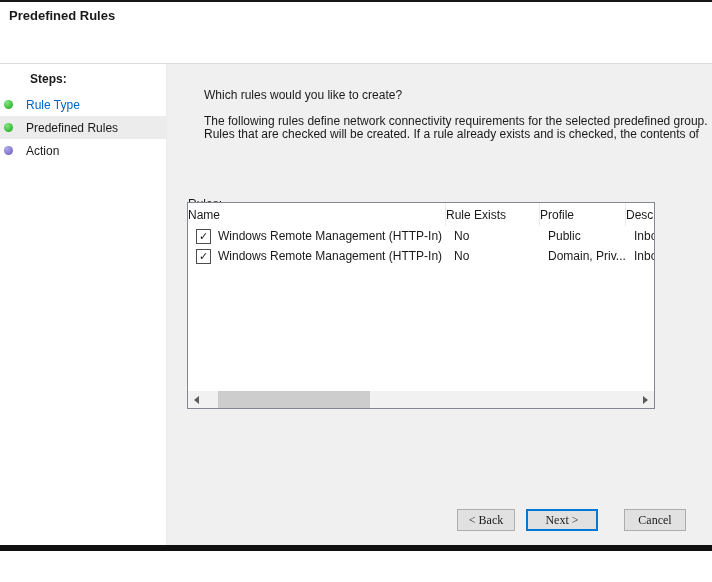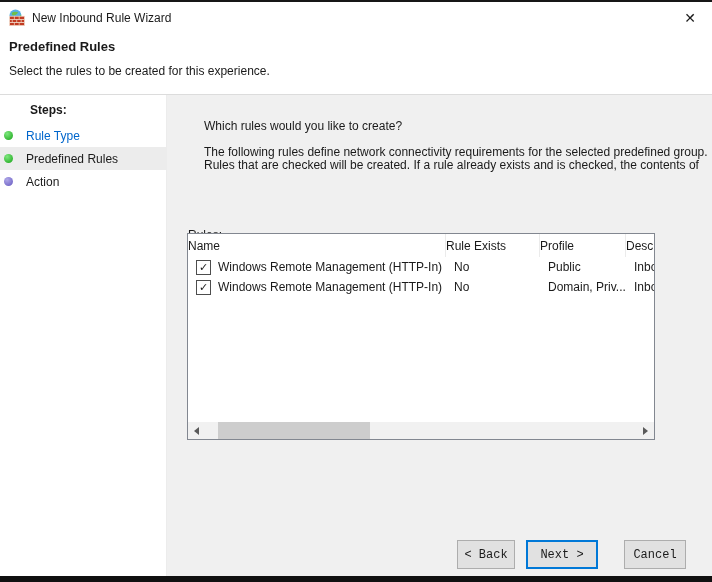--- a/index.html
+++ b/index.html
@@ -53,54 +53,36 @@
 
   
   .hscroll { height:17px; flex:none; display:flex; background:#f1f1f1; }
   .scroll-arrow { width:17px; height:17px; flex:none; display:flex; align-items:center; justify-content:center; }
   .tri-left { width:0; height:0; border-top:4px solid transparent; border-bottom:4px solid transparent; border-right:5px solid #5a5a5a; }
   .tri-right { width:0; height:0; border-top:4px solid transparent; border-bottom:4px solid transparent; border-left:5px solid #5a5a5a; }
   .scroll-track { flex:1; position:relative; }
   .scroll-thumb { position:absolute; left:13px; top:0; width:152px; height:17px; background:#cdcdcd; }
 
   
-  .btn { position:absolute; top:445px; height:29px; box-sizing:border-box; background:#e1e1e1; border:1px solid #adadad; font-family:Liberation Mono, monospace; font-size:12px; color:#1a1a1a; display:flex; align-items:center; justify-content:center; padding:0; }
+  .btn { position:absolute; top:445px; height:22px; box-sizing:border-box; background:#e1e1e1; border:1px solid #adadad; font-family:Liberation Serif, serif; font-size:12px; color:#1a1a1a; display:flex; align-items:center; justify-content:center; padding:0; }
   .btn-back { left:290px; width:58px; }
   .btn-next { left:359px; width:72px; border:2px solid #0078d7; }
   .btn-cancel { left:457px; width:62px; }
 
   .bottom-bar { height:6px; background:#101010; }
 </style>
 </head>
 <body>
 
 <div class="window">
   <div class="top-edge"></div>
 
-  <div class="titlebar">
-    <svg class="fw-icon" viewBox="0 0 16 16">
-      <circle cx="7" cy="6" r="5.6" fill="#58b0e3"></circle>
-      <path d="M3.5 3.5 Q6 1.8 9.5 3 Q8 6 4.5 6.2 Q3.2 5 3.5 3.5 Z" fill="#6fbf4a"></path>
-      <path d="M9 7.5 Q11.5 7 12.4 5 Q12.8 7.5 11 9 Z" fill="#6fbf4a"></path>
-      <g fill="#c23b22" stroke="#f0d9c8" stroke-width="0.7">
-        <rect x="1.5" y="6.8" width="14" height="3"></rect>
-        <rect x="1.5" y="9.8" width="14" height="3"></rect>
-        <rect x="1.5" y="12.8" width="14" height="2.8"></rect>
-      </g>
-      <path d="M6 6.8 V9.8 M10.5 6.8 V9.8 M4 9.8 V12.8 M8.2 9.8 V12.8 M12.4 9.8 V12.8 M6 12.8 V15.6 M10.5 12.8 V15.6" stroke="#f0d9c8" stroke-width="0.7" fill="none"></path>
-    </svg>
-    <span class="title-text">New Inbound Rule Wizard</span>
-    <div class="close-btn">
-      <span>✕</span>
-    </div>
-  </div>
 
   <div class="header">
     <div class="header-title">Predefined Rules</div>
-    <div class="header-sub">Select the rules to be created for this experience.</div>
   </div>
 
   <div class="body">
 
     <div class="sidebar">
       <div class="steps-heading">Steps:</div>
       <div class="step-item">
         <span class="dot done"></span>
         <span class="step-label link">Rule Type</span>
       </div>

